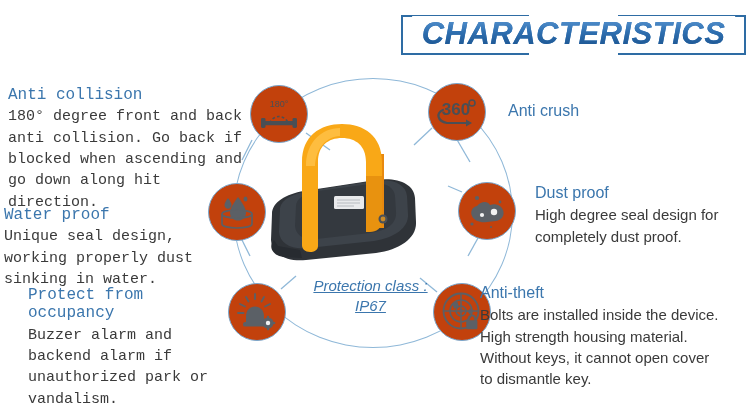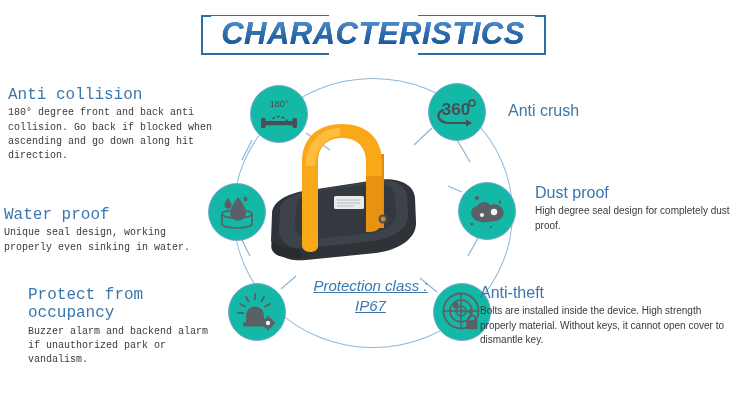--- a/index.html
+++ b/index.html
@@ -23,21 +23,21 @@
 
   
   .title-wrap {
     position: absolute;
     left: 0;
     top: 8px;
     width: 746px;
     height: 52px;
     display: flex;
     align-items: center;
-    justify-content: center;
+    justify-content: flex-end;
   }
   .title-frame {
     position: relative;
     width: 345px;
     height: 46px;
   }
   .bracket {
     position: absolute;
     width: 128px;
     height: 40px;
@@ -127,21 +127,21 @@
     display: inline-block;
     font-style: italic;
   }
 
   
   .bubble {
     position: absolute;
     width: 58px;
     height: 58px;
     border-radius: 50%;
-    background: #14b8a6;
+    background: #c2410c;
     border: 1.5px solid #79a8cf;
     box-sizing: border-box;
     display: flex;
     align-items: center;
     justify-content: center;
   }
   .bubble svg { display: block; }
 
   .b-collision { left: 250px; top: 85px; }
   .b-crush     { left: 428px; top: 83px; }
@@ -154,21 +154,21 @@
   .feature { position: absolute; }
   .feature h3 {
     margin: 0 0 2px 0;
     font-size: 16px;
     font-weight: normal;
     color: #3b76ad;
     line-height: 1.15;
   }
   .feature p {
     margin: 0;
-    font-size: 10px;
+    font-size: 15px;
     color: #3a3a3a;
     line-height: 1.42;
   }
   .align-right { text-align: left; font-family: Liberation Mono, monospace; }
   .align-left  { text-align: left; }
 
   .f-collision { left: 8px;   top: 86px;  width: 238px; }
   .f-water     { left: 4px;   top: 186px; width: 198px; margin-top: 20px; }
   .f-alarm     { left: 28px;  top: 286px; width: 194px; }
   .f-crush     { left: 508px; top: 86px;  width: 250px; margin-top: 16px; }
@@ -337,35 +337,35 @@
     </svg>
   </div>
 
   <div class="feature f-collision align-right">
     <h3>Anti collision</h3>
     <p>180° degree front and back anti collision. Go back if blocked  when ascending and go down along hit direction.</p>
   </div>
 
   <div class="feature f-water align-right">
     <h3>Water proof</h3>
-    <p>Unique seal design, working properly even sinking in water.</p>
+    <p>Unique seal design, working properly dust sinking in water.</p>
   </div>
 
   <div class="feature f-alarm align-right">
     <h3>Protect from occupancy</h3>
     <p>Buzzer alarm and backend alarm if unauthorized park or vandalism.</p>
   </div>
 
   <div class="feature f-crush align-left">
     <h3>Anti crush</h3>
   </div>
 
   <div class="feature f-dust align-left">
     <h3>Dust proof</h3>
     <p>High degree seal design for completely dust proof.</p>
   </div>
 
   <div class="feature f-theft align-left">
     <h3>Anti-theft</h3>
-    <p>Bolts are installed inside the device. High strength properly material. Without keys, it cannot open cover to dismantle key.</p>
+    <p>Bolts are installed inside the device. High strength housing material. Without keys, it cannot open cover to dismantle key.</p>
   </div>
 
 </div>
 
 </body></html>

